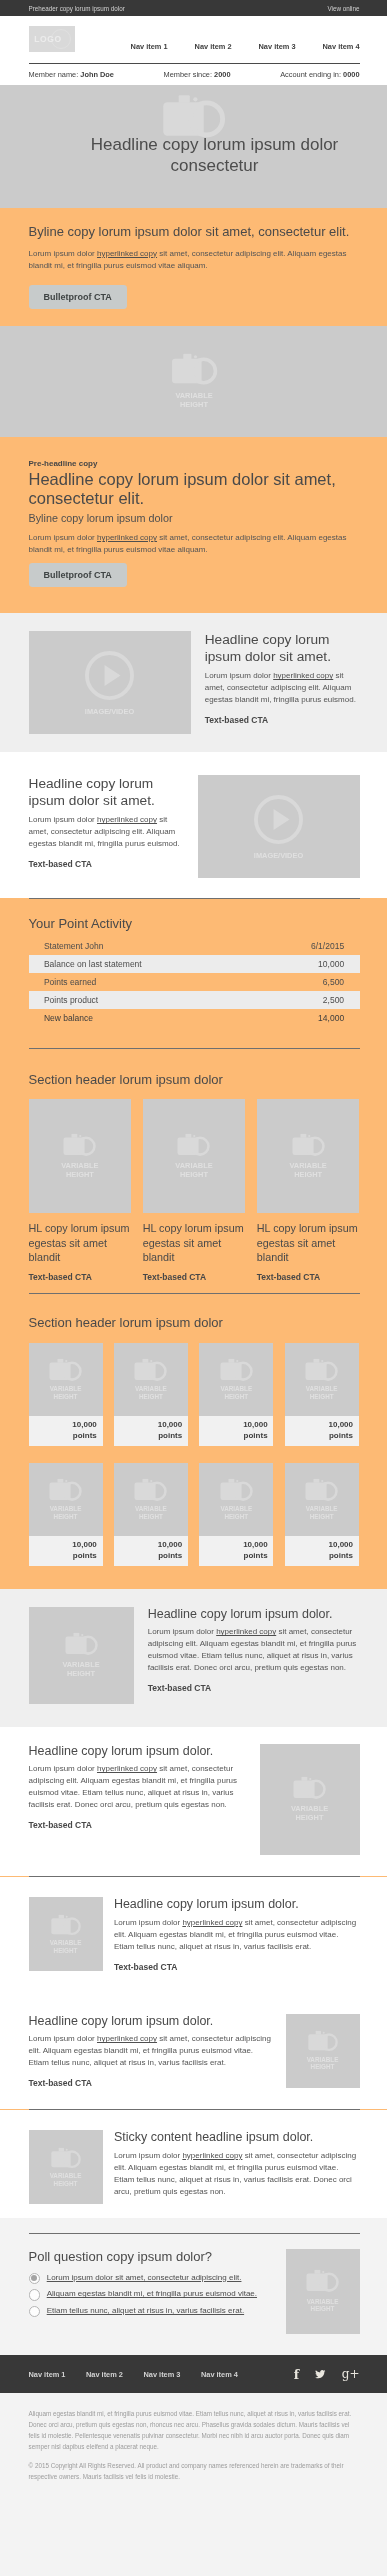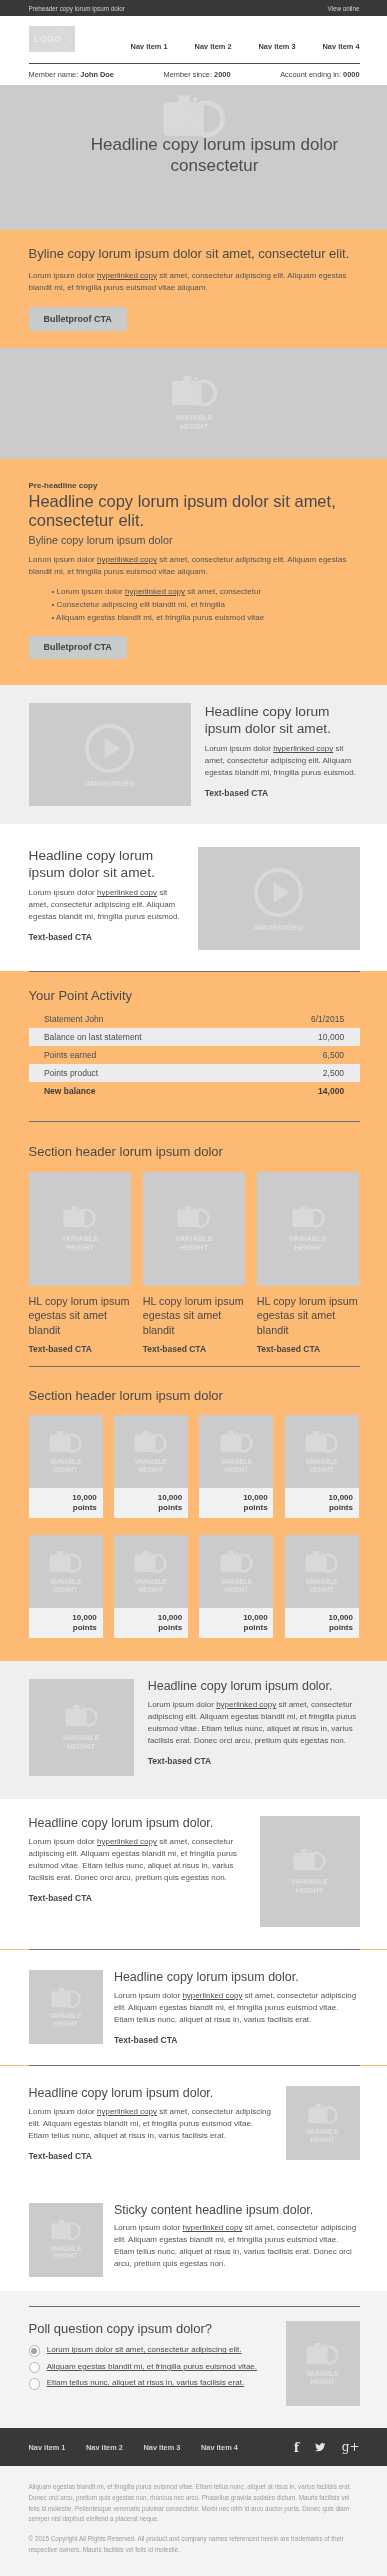--- a/index.html
+++ b/index.html
@@ -37,21 +37,21 @@
           display:flex; align-items:center; cursor:pointer; }
   .logo span { color:#ececec; font-weight:bold; font-size:8.5px; letter-spacing:0.6px; padding-left:5.7px; position:relative; z-index:1; }
   .logo i { position:absolute; right:3.4px; top:2.3px; width:20.5px; height:20.5px; border:1.7px solid #e2e2e2; border-radius:50%; opacity:.7; }
   .hnav { margin-left:auto; display:flex; gap:27px; padding-bottom:1.1px; }
   .hnav span { font-size:7.4px; font-weight:bold; color:#3f3f3f; cursor:pointer; white-space:nowrap; }
   .header-rule { height:0.6px; background:#4a4a4a; margin-top:10.3px; }
   .member-row { display:flex; justify-content:space-between; align-items:center; height:21.7px; font-size:7.4px; color:#3f3f3f; }
   .member-row b { font-weight:bold; }
 
   
-  .hero { height:145px; background:#cbcbcb; position:relative; text-align:center;padding-left:41px; }
+  .hero { height:123px; background:#cbcbcb; position:relative; text-align:center;padding-left:41px; }
   .hero .cam { position:absolute; top:9px; left:50%; transform:translateX(-50%); width:67px; height:47px; }
   .hero h1 { position:relative; z-index:1; padding-top:49px; margin:0 auto; max-width:262px;
              font-size:17px; font-weight:normal; line-height:1.25; color:#4d4d4d; }
 
   
   .intro { padding:16px 28.5px 17px; }
   .intro h2 { font-size:13px; font-weight:normal; line-height:1.3; color:#4a4a4a; margin-bottom:6.8px; }
   .intro .para { margin-bottom:13.7px; }
 
   
@@ -79,21 +79,21 @@
   .split .para { margin-bottom:9px; }
   .section4 { padding:23px 28.5px 20.5px; background:#fff; }
 
   
   .points { padding:17px 28.5px 20.5px; }
   .points h2, .sec-title { font-size:13px; font-weight:normal; color:#4a4a4a; }
   .points h2 { margin-bottom:6.8px; }
   .ptable { width:100%; }
   .prow { display:flex; justify-content:space-between; align-items:center; height:18px; padding:0 15.4px; font-size:8.5px; color:#4c4c4c; }
   .prow:nth-child(even) { background:#ececec; }
-  .prow.total { font-weight:bold; color:#3c3c3c; }
+  .prow.total { font-weight:normal; color:#3c3c3c; }
 
   
   .cols3 { padding:23px 28.5px 11.4px; }
   .cols3 .sec-title { margin-bottom:12.5px; }
   .colrow { display:flex; gap:11.4px; }
   .col { width:103px; }
   .col .ph { height:114px; }
   .col h4 { font-size:10.8px; font-weight:normal; line-height:1.35; color:#4a4a4a; margin:8px 0 6.8px; }
 
   
@@ -214,25 +214,20 @@
         <use href="#sym-cam" xlink:href="#sym-cam"></use>
       </svg>
     <span class="ph-label">VARIABLE HEIGHT</span>
   </div>
 
   <div class="feature">
     <div class="pre">Pre-headline copy</div>
     <h1>Headline copy lorum ipsum dolor sit amet, consectetur elit.</h1>
     <div class="byline">Byline copy lorum ipsum dolor</div>
     <p class="para"><span>Lorum ipsum dolor </span><span class="link">hyperlinked copy</span><span> sit amet, consectetur adipiscing elit. Aliquam egestas blandit mi, et fringilla purus euismod vitae aliquam.</span></p>
-    <ul>
-      <li><span>Lorum ipsum dolor </span><span class="link">hyperlinked copy</span><span> sit amet, consectetur</span></li>
-      <li>Consectetur adipiscing elit blandit mi, et fringilla</li>
-      <li>Aliquam egestas blandit mi, et fringilla purus euismod vitae</li>
-    </ul>
     <button class="cta-btn">Bulletproof CTA</button>
   </div>
 
   <div class="band band3 split">
     <div class="ph media-box">
       <svg class="play" viewBox="0 0 100 100">
           <use href="#sym-play" xlink:href="#sym-play"></use>
         </svg>
       <span class="ph-label wide">IMAGE/VIDEO</span>
     </div>

